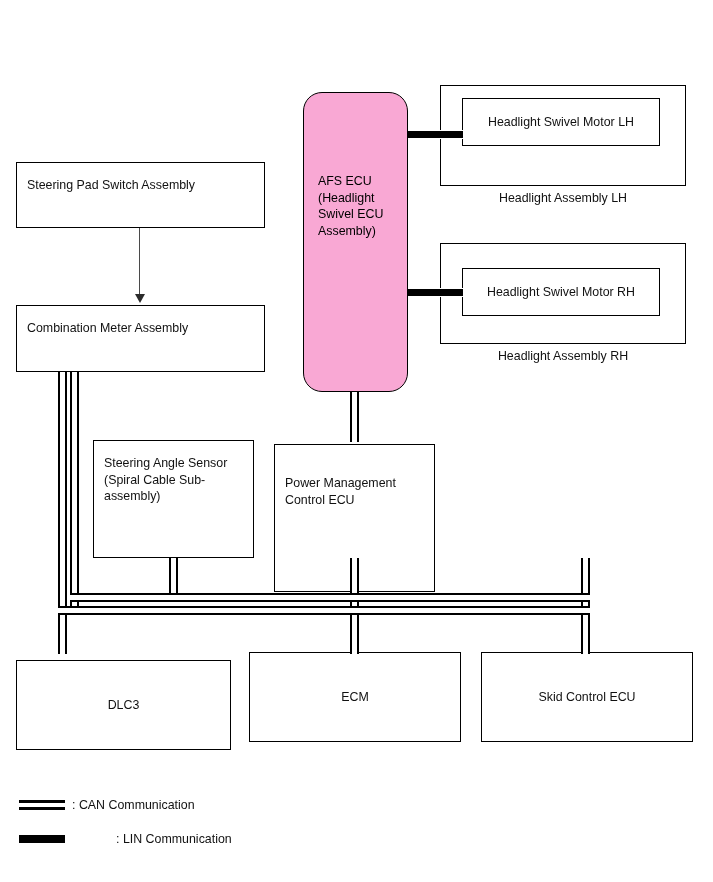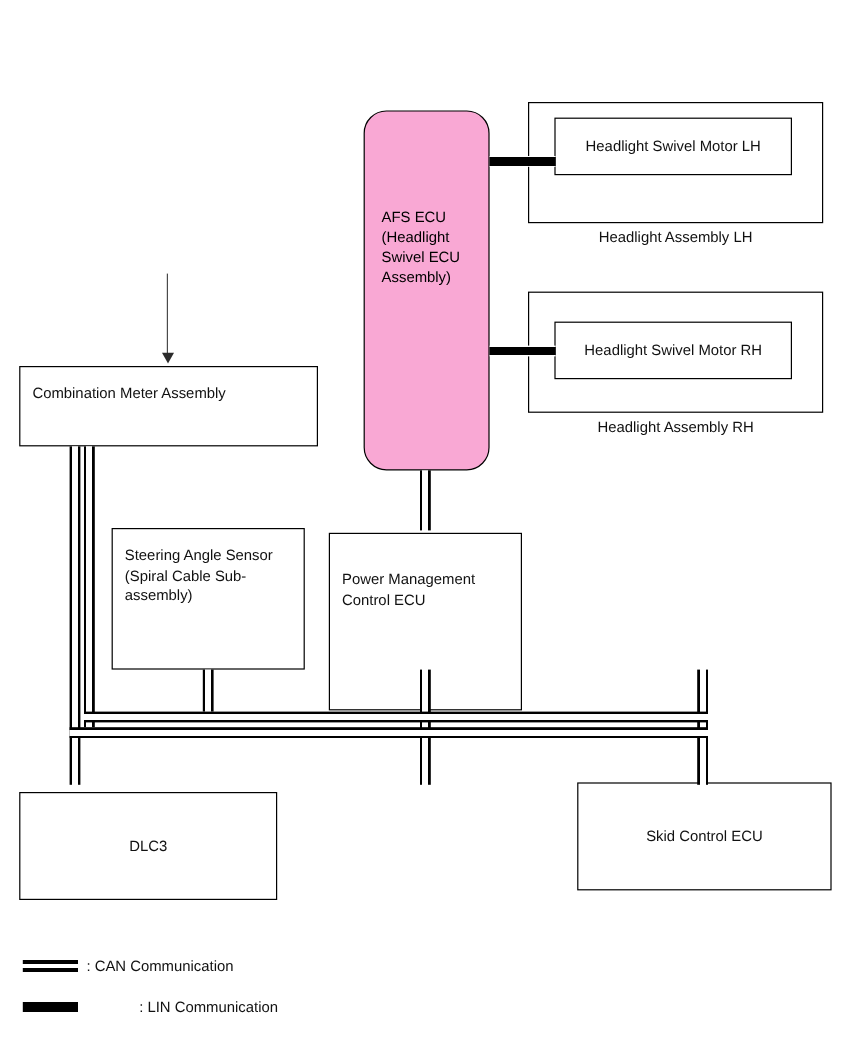--- a/index.html
+++ b/index.html
@@ -30,20 +30,23 @@
   .sw-can{position:absolute;width:46px;height:10px;background:
       linear-gradient(to bottom,#000 0 3px,#fff 3px 7px,#000 7px 10px);}
   .sw-lin{position:absolute;width:46px;height:10px;background:
       linear-gradient(to bottom,#fff 0 1px,#000 1px 9px,#fff 9px 10px);}
 </style>
 </head>
 <body>
 
 <div id="stage">
 
+  <div class="box" style="left:16px;top:162px;width:249px;height:66px;">
+    <div class="lbl t-top">Steering Pad Switch Assembly</div>
+  </div>
 
   <div class="arrowline" style="left:139px;top:228px;height:68px;"></div>
   <div class="arrowhead" style="left:134.5px;top:294px;"></div>
 
   <div class="box" style="left:16px;top:305px;width:249px;height:67px;">
     <div class="lbl t-top">Combination Meter Assembly</div>
   </div>
 
   <div class="rbox" style="left:303px;top:92px;width:105px;height:300px;">
     <div class="lbl">
@@ -76,20 +79,23 @@
 
   <div class="box" style="left:274px;top:444px;width:161px;height:148px;">
     <div class="lbl" style="top:30px;">Power Management Control ECU</div>
   </div>
 
 
   <div class="box" style="left:16px;top:660px;width:215px;height:90px;padding-left:32px;">
     <div class="centerlbl">DLC3</div>
   </div>
 
+  <div class="box" style="left:249px;top:652px;width:212px;height:90px;">
+    <div class="centerlbl">ECM</div>
+  </div>
 
   <div class="box" style="left:481px;top:652px;width:212px;height:90px;">
     <div class="centerlbl">Skid Control ECU</div>
   </div>
 
   <div class="can-v" style="left:350px;top:392px;height:50px;"></div>
 
   <div class="can-v" style="left:58px;top:372px;height:282px;"></div>
 
   <div class="can-v" style="left:70px;top:372px;height:234px;"></div>

